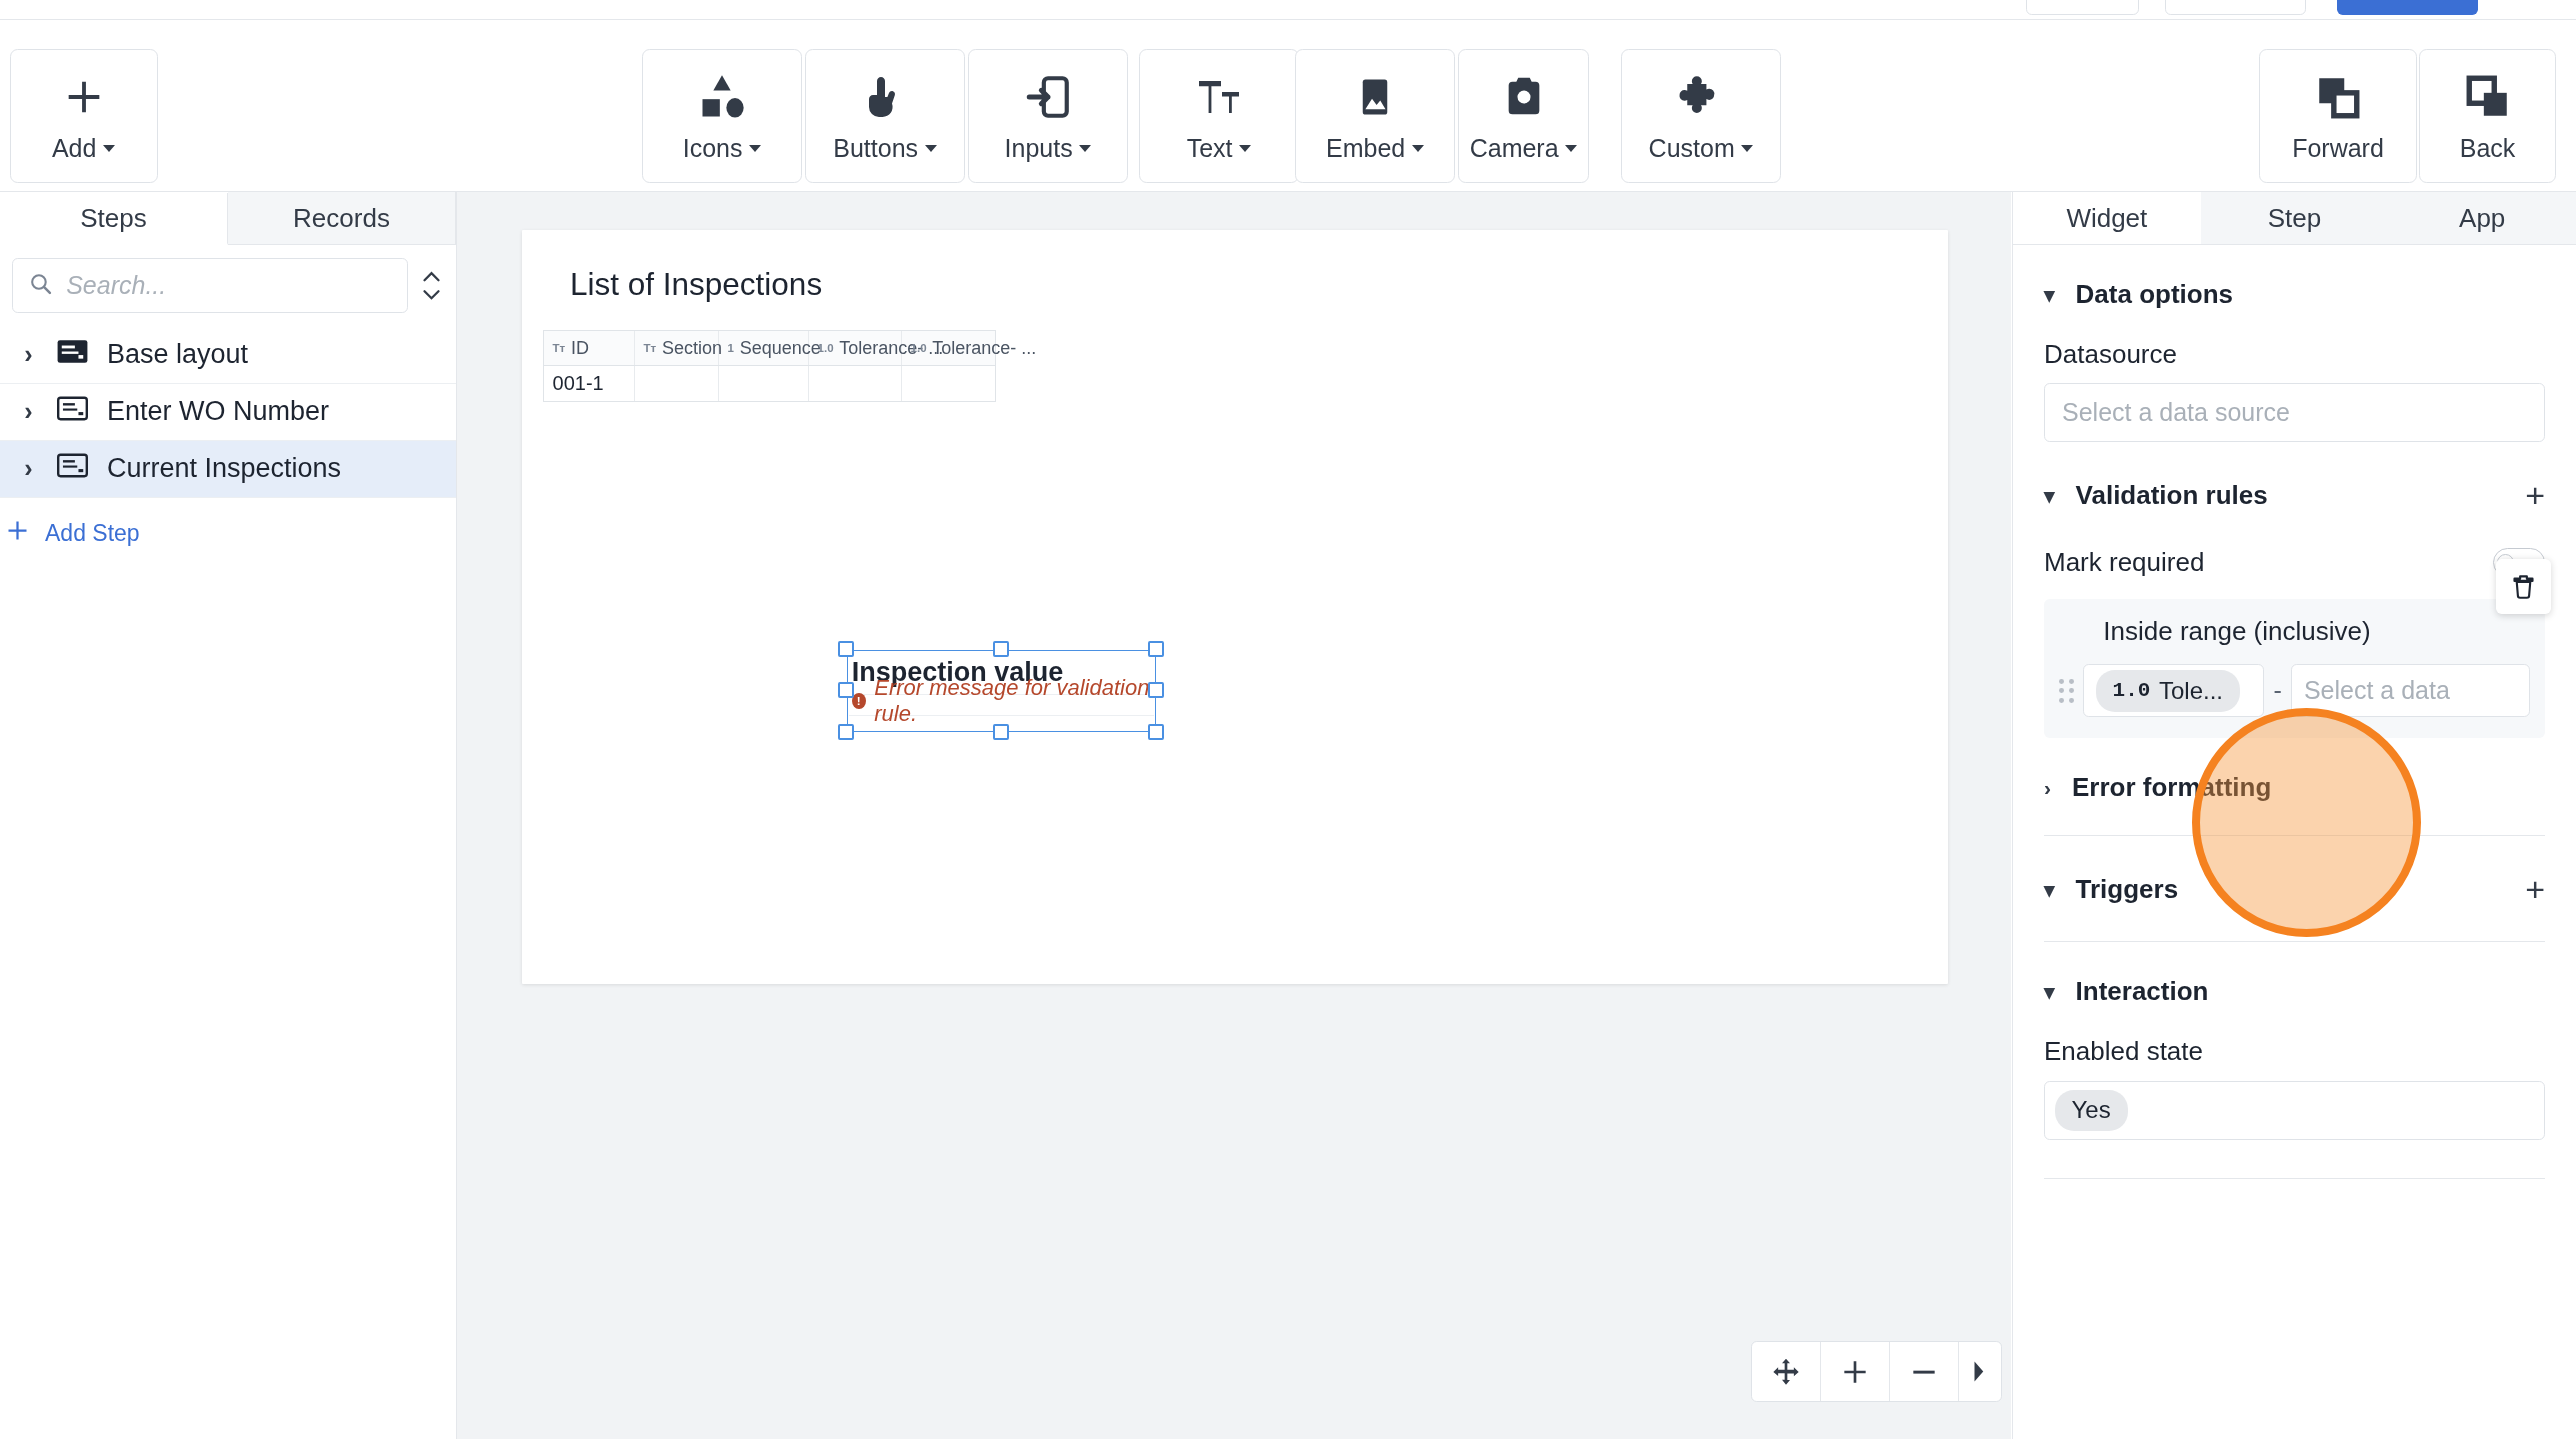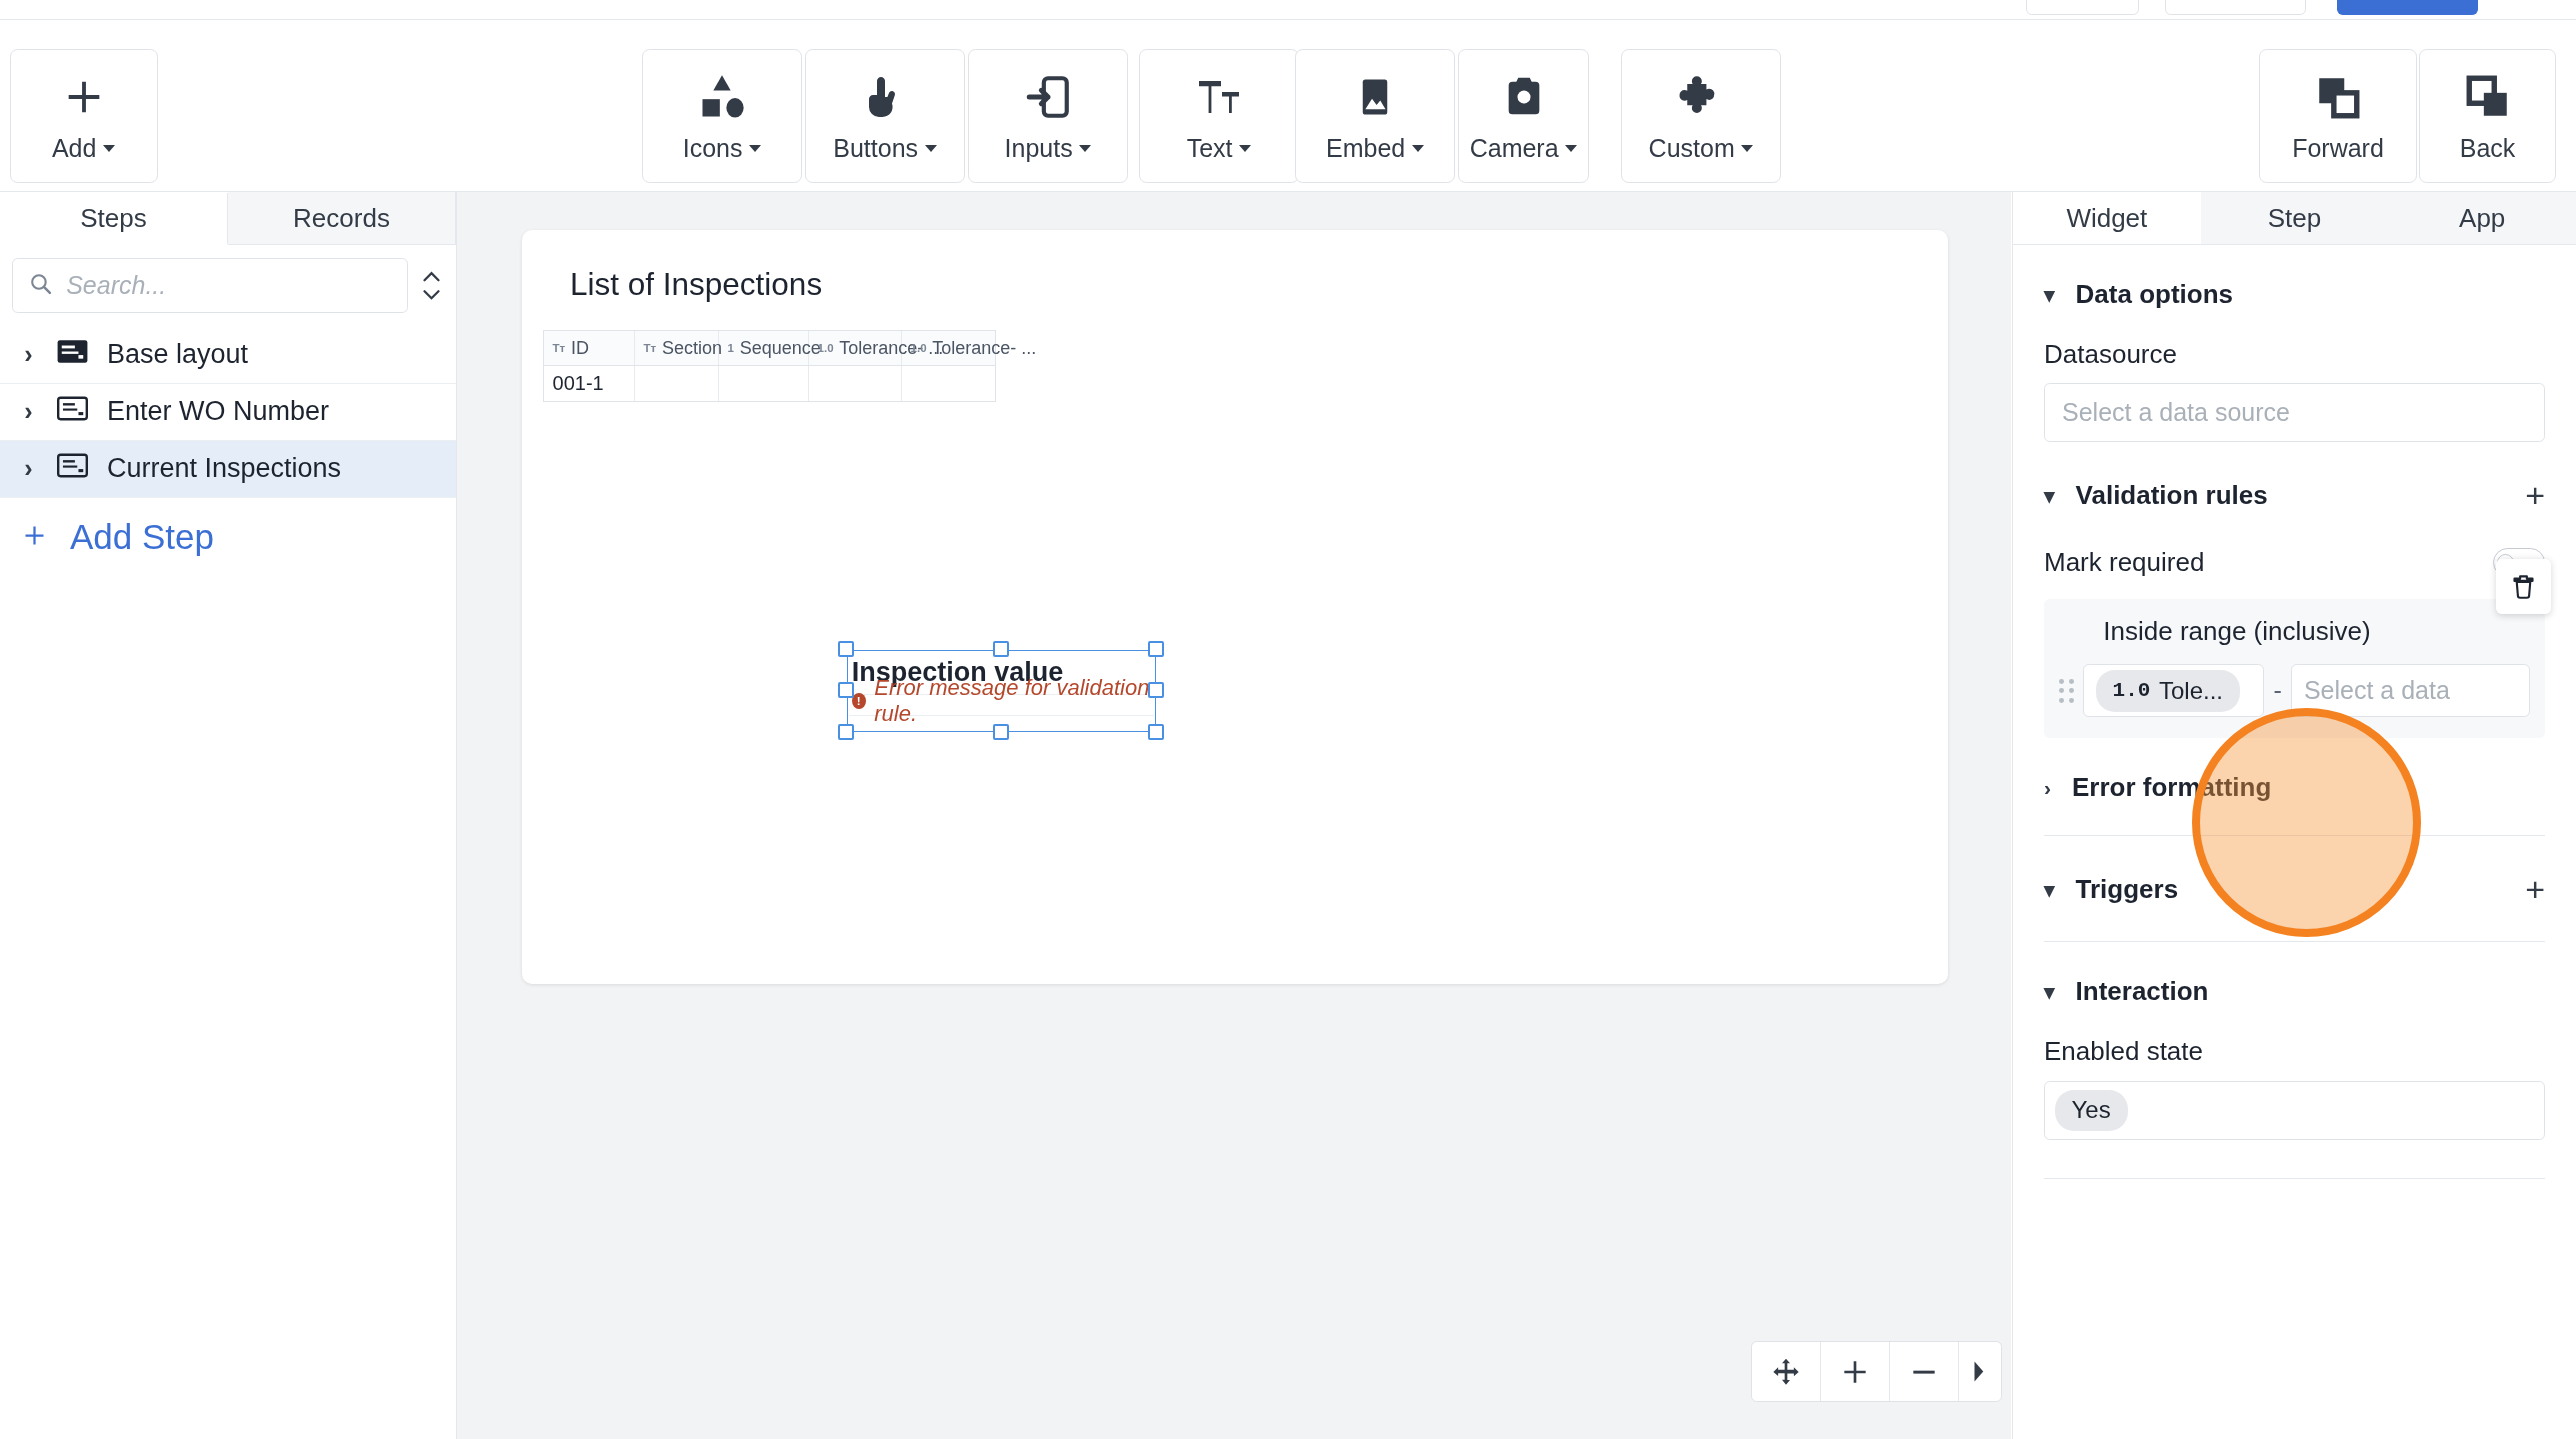--- a/index.html
+++ b/index.html
@@ -81,32 +81,32 @@
   }
   .search-box input::placeholder { color:#a9b0b8; font-style:italic; }
   .sort-btn { width:32px; display:flex; flex-direction:column; align-items:center; gap:4.8px; cursor:pointer; }
   .step-row {
     display:flex; align-items:center; gap:19px; height:57px; padding:0 19px;
     border-bottom:1px solid #eceff2; cursor:pointer; font-size:27px; color:#1d2430;
   }
   .step-row.selected { background:#e5edf9; }
   .chev-right { font-size:25px; color:#333b47; width:19px; text-align:center; font-weight:bold; }
   .add-step {
-    display:flex; align-items:center; gap:22px; padding:19px 21px;
-    color:#3b6fd4; font-size:35px; cursor:pointer;
+    display:flex; align-items:center; gap:14px; padding:19px 4px;
+    color:#3b6fd4; font-size:23px; cursor:pointer;
   }
 
   
   .canvas-area {
     position:absolute; left:457px; top:192px; width:1554px; height:1248px;
     background:#f1f3f5;
   }
   .canvas-card {
     position:absolute; left:65px; top:38px; width:1426px; height:754px;
-    background:#fff; border-radius:10px; box-shadow:0 1px 3.8px rgba(0,0,0,.10);
+    background:#fff; border-radius:1px; box-shadow:0 1px 3.8px rgba(0,0,0,.10);
   }
   .card-title { position:absolute; left:48px; top:36px; font-size:31.5px; color:#1d2430; }
   .mini-table { position:absolute; left:21px; top:100px; border:1px solid #e0e4e8; }
   .mt-head { display:flex; background:#fafbfc; border-bottom:1px solid #e0e4e8; }
   .mt-th {
     font-size:18px; color:#4a5462; padding:6.7px 8.6px; display:flex; align-items:center; gap:5.7px;
     border-right:1px solid #e8ebee; white-space:nowrap;
   }
   .mt-th:last-child { border-right:none; }
   .mt-ticon { font-size:11.5px; color:#7b8593; font-weight:bold; }

